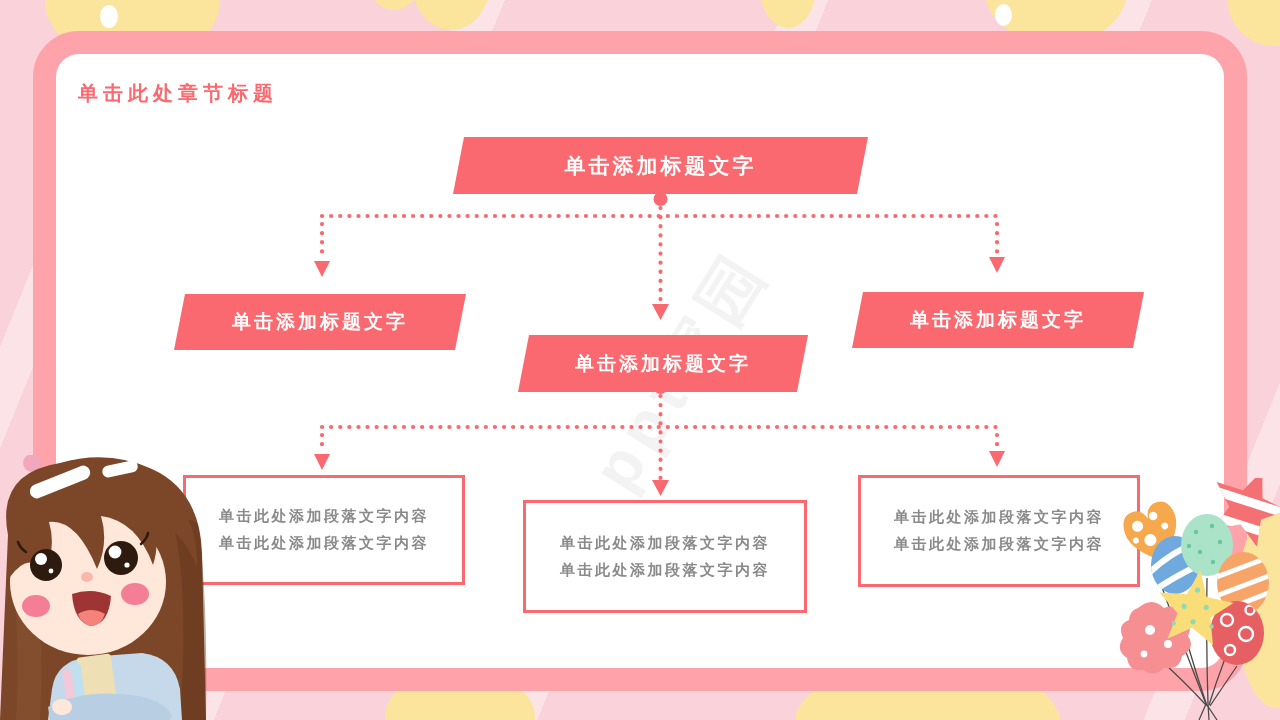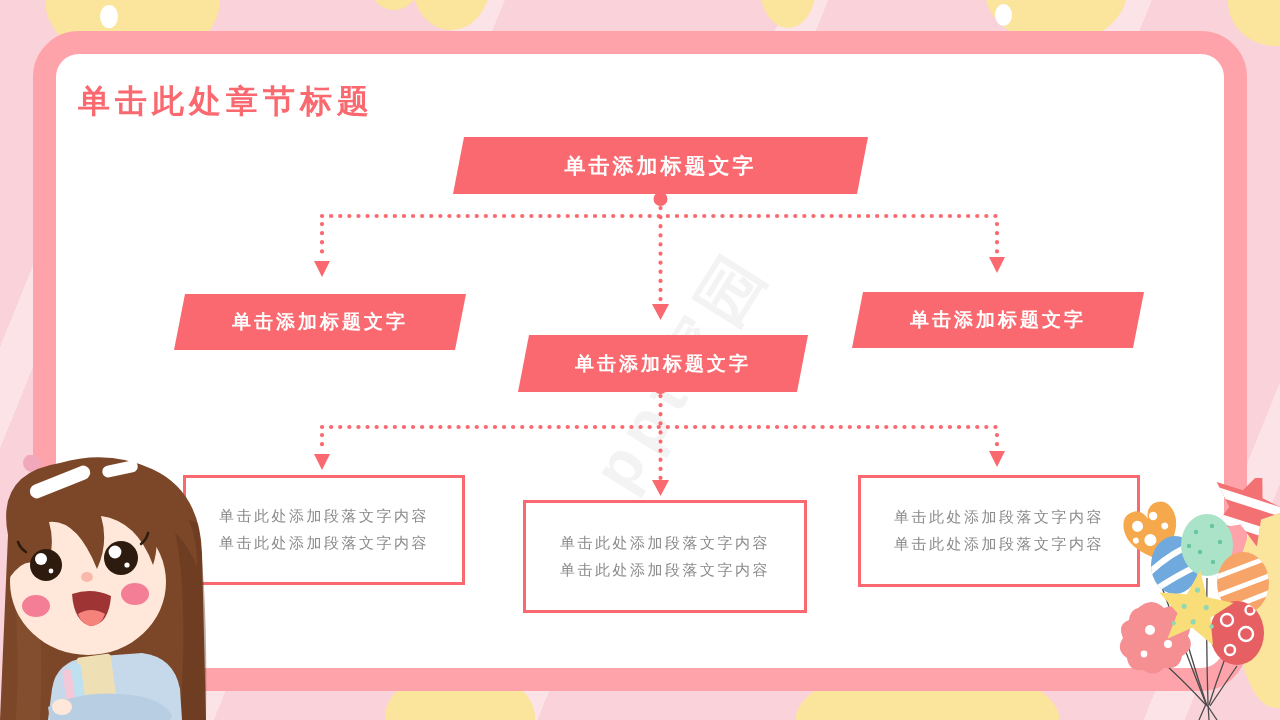--- a/index.html
+++ b/index.html
@@ -19,37 +19,37 @@
 
   
   .card { position:absolute; left:33px; top:31px; right:33px; bottom:29px;
     background:#FFFFFF; border:23px solid #FFA3AA; border-radius:46px; }
 
   .watermark { position:absolute; left:480px; top:200px; width:400px; height:340px;
     display:flex; align-items:center; justify-content:center;
     transform:rotate(-58deg); font-size:64px; font-weight:bold;
     color:rgba(140,140,140,.10); letter-spacing:8px; pointer-events:none; }
 
-  .title { position:absolute; left:78px; top:80px; font-size:32px; font-weight:bold;
+  .title { position:absolute; left:78px; top:80px; font-size:20px; font-weight:bold;
     color:#F9696F; letter-spacing:5px; font-family:"Liberation Serif", serif; }
 
   .connectors { position:absolute; left:0; top:0; }
 
   .para { position:absolute; background:#F9696F; display:flex; align-items:center;
     justify-content:center; clip-path:polygon(11px 0, 100% 0, calc(100% - 11px) 100%, 0 100%);margin-top:12px; }
   .para span { color:#FFFFFF; font-weight:bold; letter-spacing:3px; }
   .para.root { left:453px; top:125px; width:415px; height:57px; font-size:21px; }
   .para.b0 { left:174px; top:282px; width:292px; height:56px; font-size:19px; }
   .para.b1 { left:518px; top:323px; width:290px; height:57px; font-size:19px; }
   .para.b2 { left:852px; top:280px; width:292px; height:56px; font-size:19px; }
 
   .leaf { position:absolute; background:#FFFFFF; border:3px solid #F9696F;
     display:flex; flex-direction:column; align-items:center; justify-content:center;
     gap:8px; }
-  .leaf p { color:#8A8A8A; font-size:15px; letter-spacing:2.5px; white-space:nowrap; }
+  .leaf p { color:#8A8A8A; font-size:15px; letter-spacing:2.5px; white-space:nowrap;font-weight:bold; }
   .leaf.l0 { left:183px; top:475px; width:282px; height:110px; }
   .leaf.l1 { left:523px; top:500px; width:284px; height:113px; }
   .leaf.l2 { left:858px; top:475px; width:282px; height:112px; }
 
   .girl { position:absolute; left:0; top:455px; }
   .balloons { position:absolute; left:1088px; top:478px; }
 </style>
 </head>
 <body>
 

